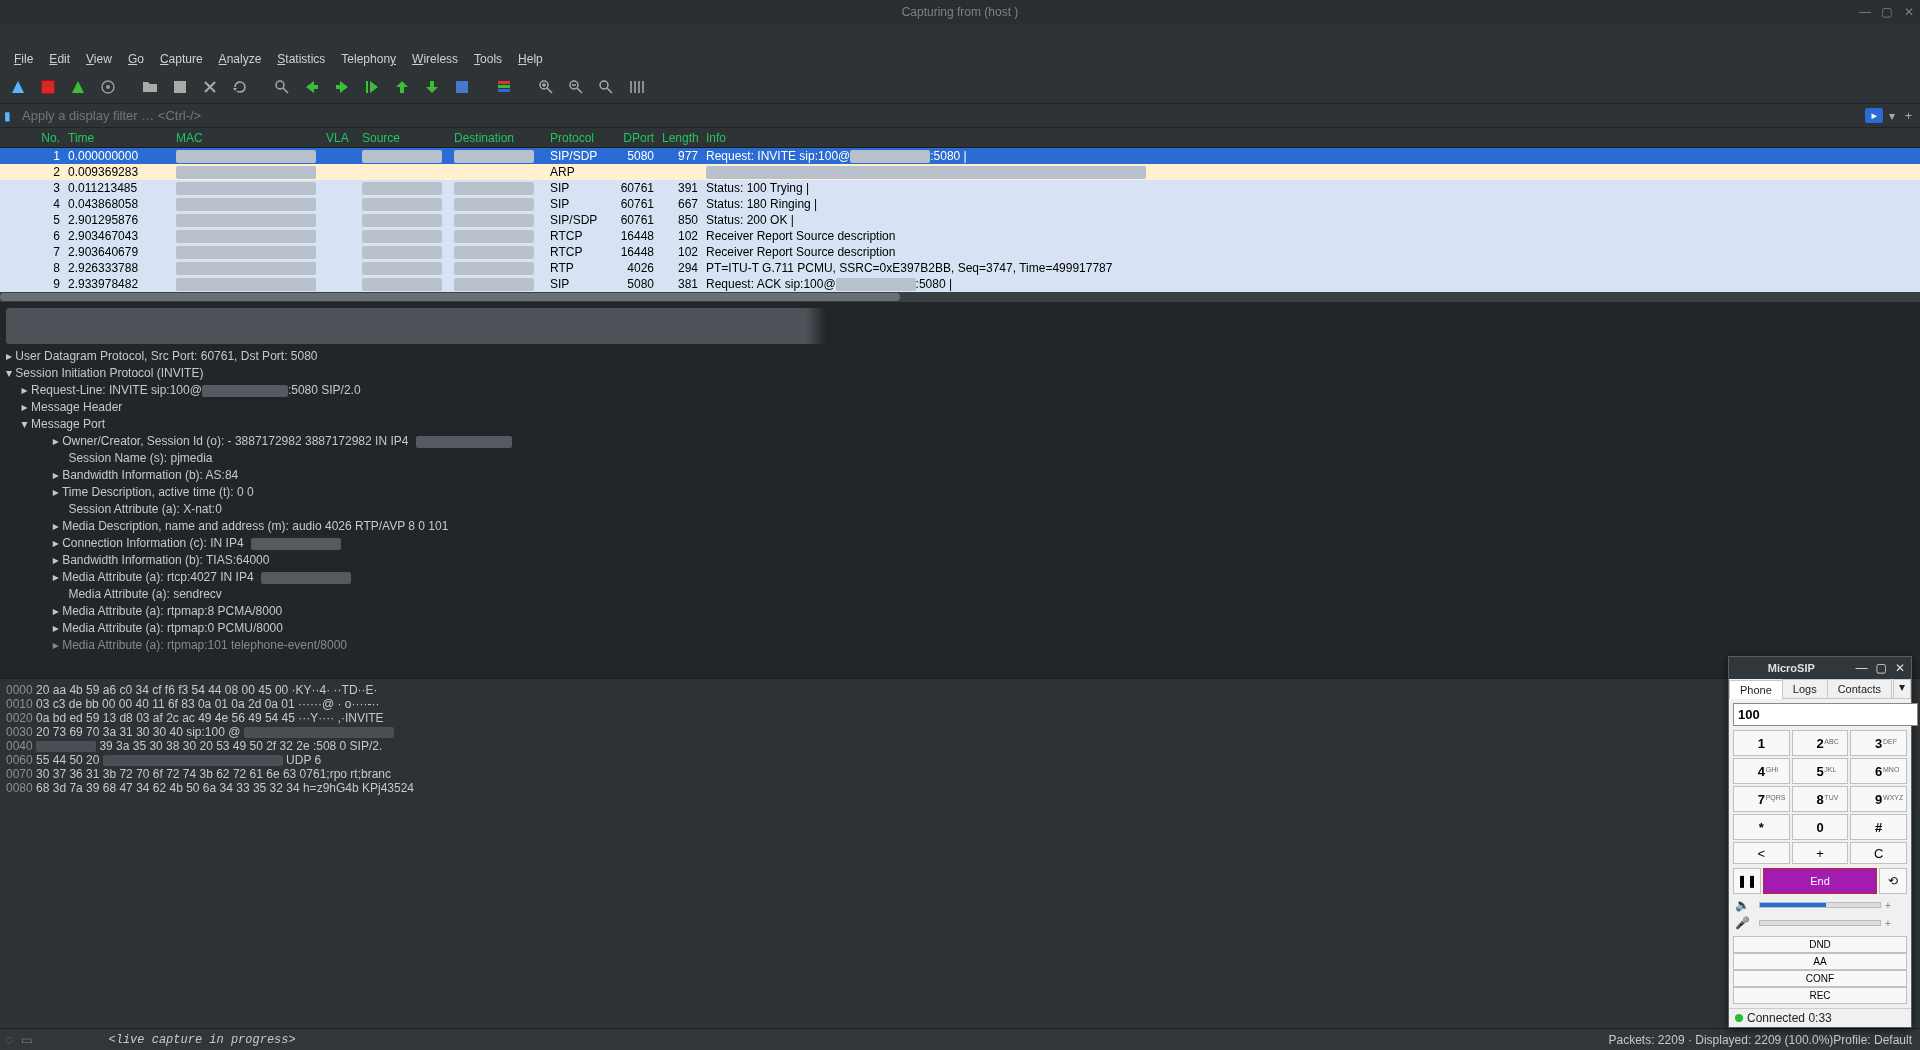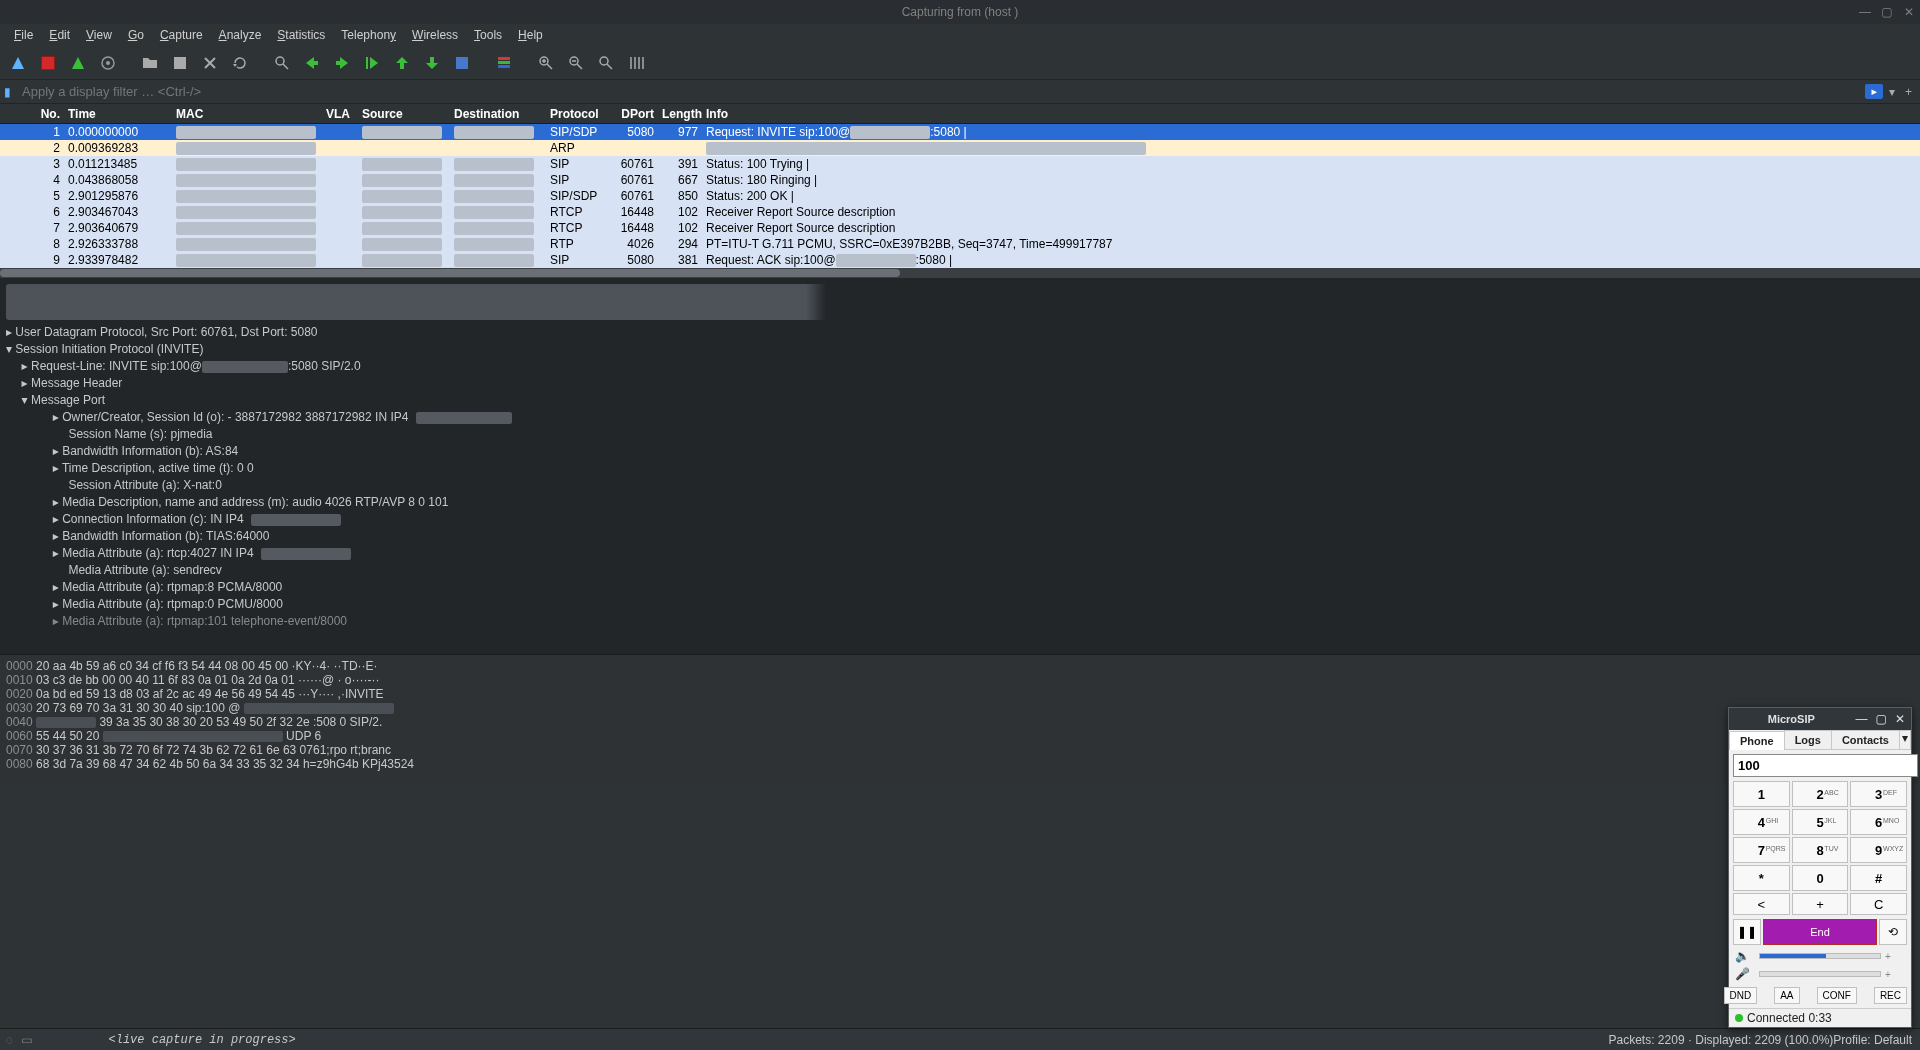--- a/index.html
+++ b/index.html
@@ -5,21 +5,21 @@
 * { margin: 0; padding: 0; box-sizing: border-box; font-family: "Segoe UI", "Liberation Sans", sans-serif; font-size: 12px; }
 html, body { width: 1920px; height: 1050px; background: #2e3436; color: #c8c8c8; overflow: hidden; }
 .mono { font-family: "Liberation Mono", "Consolas", monospace; }
 
 
 .titlebar { height: 24px; background: #2a2e32; display: flex; align-items: center; justify-content: center; position: relative; color: #808080; font-size: 12px; }
 .titlebar-buttons { position: absolute; right: 4px; display: flex; gap: 8px; }
 .titlebar-buttons span { width: 14px; text-align: center; cursor: default; }
 
 
-.menubar { height: 22px; background: #2e3436; display: flex; align-items: center; padding: 0 6px; }
+.menubar { height: 22px; background: #2e3436; display: flex; align-items: center; padding: 0 6px; margin-top: 24px; }
 .menubar-item { padding: 2px 8px; color: #d0d0d0; cursor: default; }
 .menubar-item u { text-decoration: underline; }
 
 
 .toolbar { height: 34px; background: #2e3436; display: flex; align-items: center; padding: 2px 6px; gap: 6px; border-bottom: 1px solid #20242a; }
 .tb-btn { width: 24px; height: 24px; display: flex; align-items: center; justify-content: center; color: #bbb; }
 .tb-sep { width: 6px; }
 .icon-fin { color: #5fb3ff; }
 .icon-stop { width: 14px; height: 14px; background: #d62828; border: 1px solid #8f1a1a; }
 .icon-folder { color: #c9a227; }
@@ -28,21 +28,21 @@
 
 
 .filterbar { height: 24px; background: #2e3436; display: flex; align-items: center; padding: 0 4px; border-bottom: 1px solid #20242a; }
 .filterbar-bookmark { width: 14px; color: #5fb3ff; margin-right: 4px; }
 .filterbar input { flex: 1; background: transparent; border: none; color: #888; font-size: 13px; outline: none; }
 .filterbar-right { display: flex; gap: 2px; align-items: center; }
 .filter-go { background: #2a6bd4; color: #fff; padding: 1px 6px; font-size: 11px; border-radius: 2px; }
 
 
 .packetlist { background: #d7e3f4; color: #000; }
-.packetlist-header { display: flex; background: #2e3436; color: #ffffff; height: 20px; align-items: center; border-bottom: 1px solid #1a1c1e; font-weight: bold; }
+.packetlist-header { display: flex; background: #2e3436; color: #22c55e; height: 20px; align-items: center; border-bottom: 1px solid #1a1c1e; }
 .packetlist-header > div, .pkt-row > div { padding: 1px 4px; overflow: hidden; white-space: nowrap; }
 .col-no { width: 64px; text-align: right; }
 .col-time { width: 108px; }
 .col-mac { width: 150px; }
 .col-vla { width: 36px; }
 .col-src { width: 92px; }
 .col-dst { width: 96px; }
 .col-proto { width: 60px; }
 .col-dport { width: 52px; text-align: right; }
 .col-len { width: 44px; text-align: right; }
@@ -71,37 +71,37 @@
 .statusbar .sb-left { display: flex; align-items: center; gap: 8px; padding-left: 6px; flex: 1; }
 .statusbar .sb-mid { flex: 0 0 auto; }
 .statusbar .sb-right { padding-right: 8px; }
 
 
 .microsip { position: absolute; right: 8px; bottom: 22px; width: 184px; background: #f0f0f0; color: #222; border: 1px solid #5a5e63; box-shadow: 0 2px 8px rgba(0,0,0,.6); display: flex; flex-direction: column; font-size: 11px; }
 .ms-title { height: 22px; background: #31363a; color: #e0e0e0; display: flex; align-items: center; justify-content: flex-end; gap: 8px; padding: 0 6px; }
 .ms-title .t { flex: 1; text-align: center; font-weight: 600; font-size: 11px; }
 .ms-title .wbtn { cursor: default; }
 .ms-tabs { display: flex; background: #f0f0f0; border-bottom: 1px solid #c8c8c8; }
-.ms-tab { padding: 3px 10px; border: 1px solid #c8c8c8; border-bottom: none; background: #f0f0f0; margin-right: -1px; font-size: 11px; font-weight: bold; }
+.ms-tab { padding: 3px 10px; border: 1px solid #c8c8c8; border-bottom: none; background: #f0f0f0; margin-right: -1px; font-size: 11px; }
 .ms-tab.active { background: #fff; position: relative; top: 1px; }
 .ms-tab-dd { margin-left: auto; width: 18px; text-align: center; border: 1px solid #c8c8c8; border-bottom: none; }
 .ms-input-row { display: flex; padding: 4px; gap: 2px; }
 .ms-input-row input { flex: 1; border: 1px solid #888; padding: 3px 4px; font-size: 13px; font-weight: 600; }
 .ms-pad { display: grid; grid-template-columns: repeat(3, 1fr); gap: 2px; padding: 0 4px; }
 .ms-pad button { height: 26px; border: 1px solid #c0c0c0; background: #f8f8f8; font-size: 13px; font-weight: 700; position: relative; text-align: center; }
 .ms-pad button .sub { font-size: 7px; font-weight: 400; color: #666; position: absolute; left: 58%; top: 7px; }
 .ms-row3 { display: grid; grid-template-columns: 1fr 1fr 1fr; gap: 2px; padding: 2px 4px; }
 .ms-row3 button { height: 22px; border: 1px solid #c0c0c0; background: #f8f8f8; font-size: 13px; }
 .ms-callrow { display: grid; grid-template-columns: 28px 1fr 28px; gap: 2px; padding: 2px 4px; }
 .ms-callrow .end { background: #a21caf; color: #fff; border: 1px solid #b72c22; height: 26px; font-size: 11px; }
 .ms-callrow button { height: 26px; border: 1px solid #c0c0c0; background: #f8f8f8; }
 .ms-slider-row { display: grid; grid-template-columns: 20px 1fr 20px; gap: 4px; align-items: center; padding: 2px 6px; }
 .ms-slider { height: 6px; background: #ddd; position: relative; border: 1px solid #bbb; }
 .ms-slider .fill { position: absolute; left: 0; top: 0; bottom: 0; background: #2a6bd4; }
-.ms-bottom-btns { display: flex; gap: 17px; justify-content: flex-end; padding: 4px 4px; }
+.ms-bottom-btns { display: flex; gap: 0; justify-content: flex-end; padding: 4px 4px; flex-direction: column; }
 .ms-bottom-btns button { border: 1px solid #c0c0c0; background: #f8f8f8; font-size: 10px; padding: 2px 5px; }
 .ms-status { display: flex; align-items: center; gap: 4px; padding: 2px 6px; border-top: 1px solid #ccc; font-size: 10px; }
 .ms-status .dot { width: 8px; height: 8px; border-radius: 50%; background: #2bbf2b; }
 </style>
 </head>
 <body>
 
 <div class="titlebar">
   <span>Capturing from             (host                  )</span>
   <div class="titlebar-buttons">

